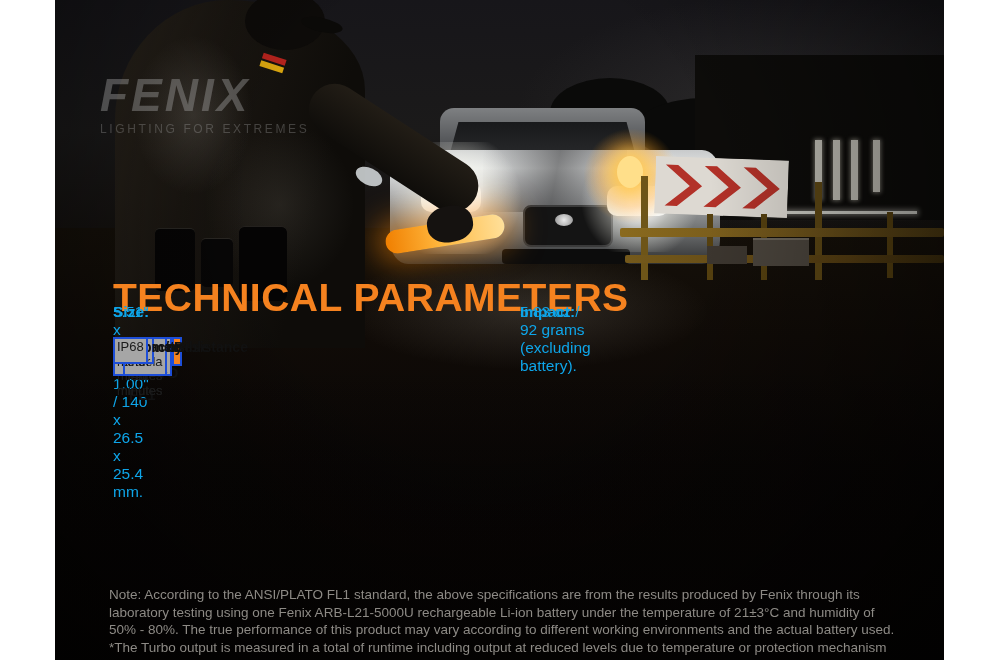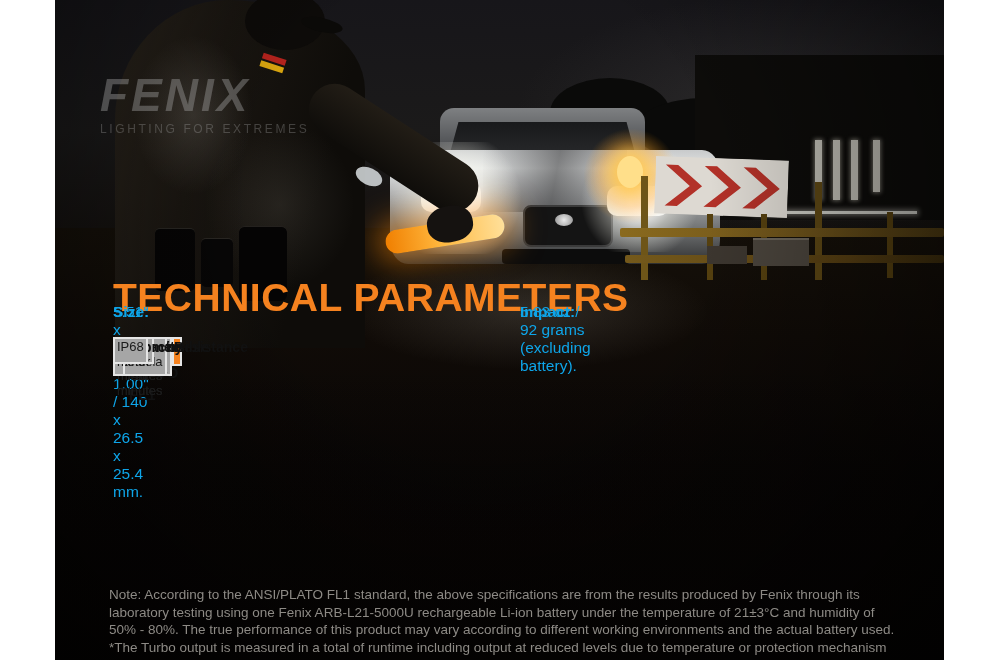--- a/index.html
+++ b/index.html
@@ -102,21 +102,21 @@
        color:rgba(168,168,168,.32);}
   .title{left:58px;top:250px;z-index:10;font-size:39px;font-weight:bold;letter-spacing:.5px;color:#f5821f;margin-top:26px;}
   .specline{left:58px;top:303px;z-index:10;width:740px;height:20px;color:#0ea5e9;font-size:15.5px;}
   .specline b{font-weight:bold;}
   .weight-part{left:407px;top:0;}
   .size-part{left:0;top:0;}
 
   .tablewrap{left:58px;top:337px;z-index:10;}
   table.spec{position:static;border-collapse:collapse;table-layout:fixed;width:774px;
        font-family:"Liberation Sans",sans-serif;}
-  table.spec td{border:2px solid #e5e5e5;text-align:center;vertical-align:middle;
+  table.spec td{border:2px solid #1d4ed8;text-align:center;vertical-align:middle;
        background:#a6a6a6;color:#1b1b1b;font-size:13px;line-height:1.12;white-space:pre-line;padding:1px 2px;}
   table.spec td.hdr{background:#f5821f;color:#111;font-weight:bold;font-size:14.5px;}
   table.spec td.corner{background:#f5821f;color:#111;font-weight:bold;font-size:15px;
        text-align:left;padding-left:14px;line-height:1.45;}
   table.spec td.rlabel{text-align:left;font-weight:bold;font-size:14px;color:#111;padding-left:10px;white-space:nowrap;}
   table.spec td.rlabel svg{vertical-align:middle;margin-right:8px;}
   .rh1 td{height:23px;} .rh2 td{height:22px;}
   .r-out td{height:31px;} .r-run td{height:33px;} .r-dis td{height:27px;}
   .r-int td{height:33px;} .r-imp td{height:21px;font-size:14px;} .r-sub td{height:21px;font-size:14px;}
 

